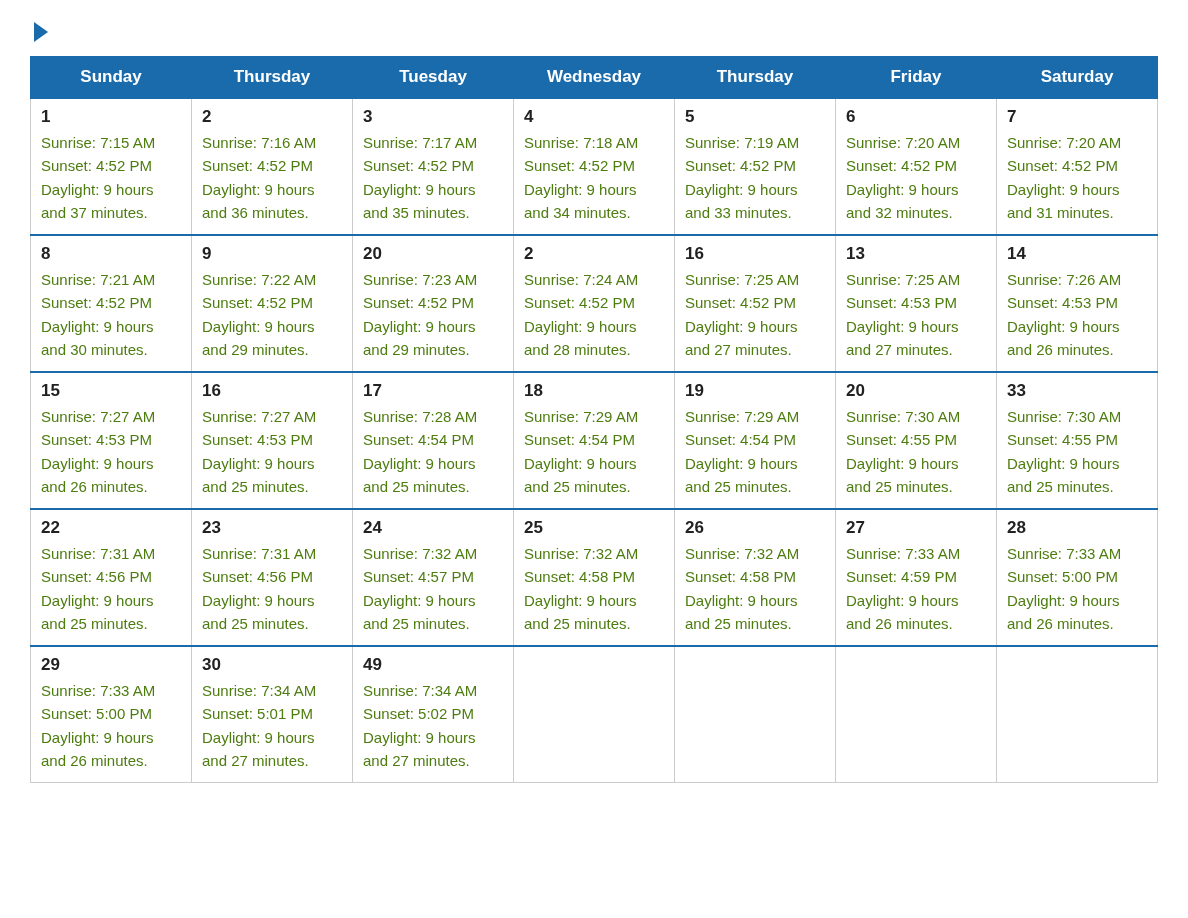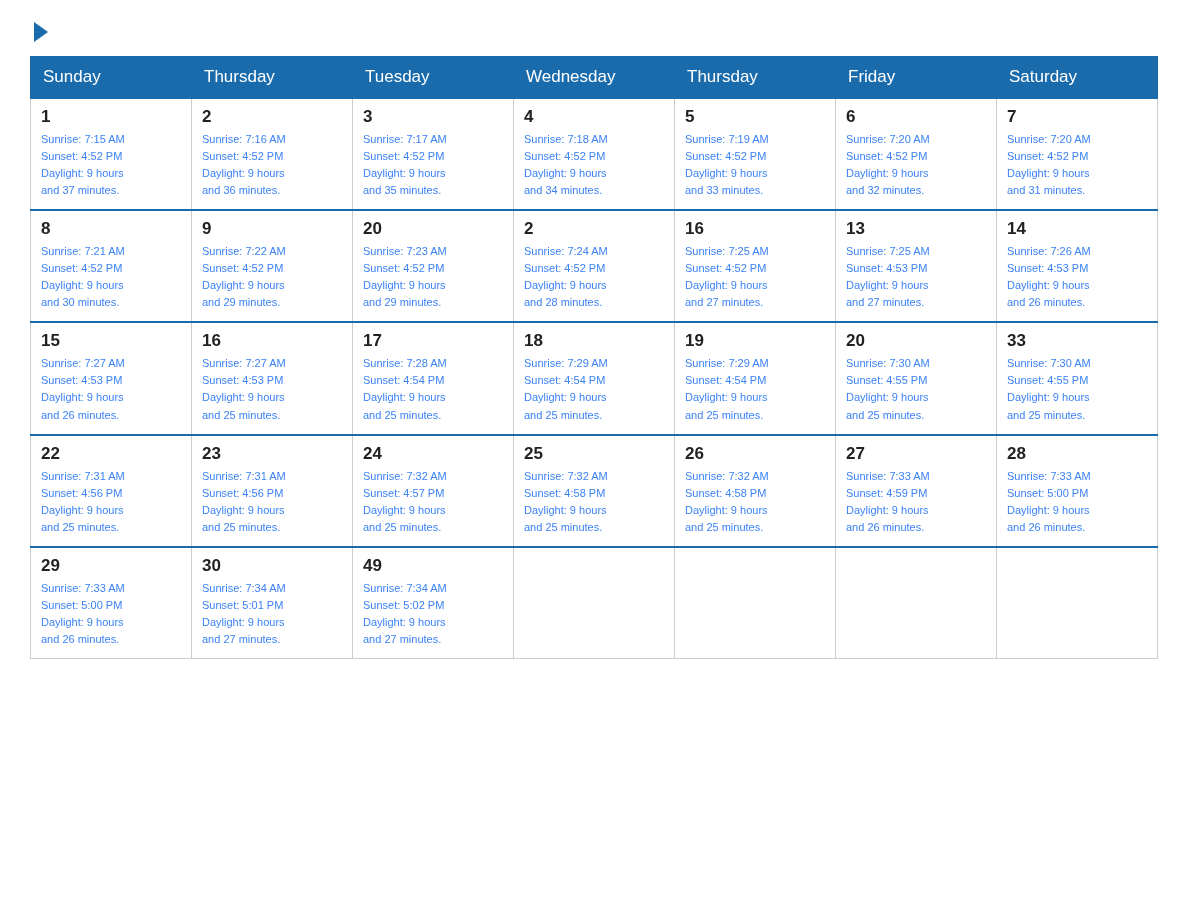--- a/index.html
+++ b/index.html
@@ -64,23 +64,23 @@
     table {
       width: 100%;
       border-collapse: collapse;
     }
     thead tr {
       background-color: #1a6bab;
     }
     thead th {
       color: #fff;
       font-size: 17px;
-      font-weight: 400;
+      font-weight: 700;
       padding: 10px 12px;
-      text-align: left;
+      text-align: center;
       border: 1px solid #1a6bab;
     }
     tbody tr {
       background: #fff;
     }
     tbody tr td {
       vertical-align: top;
       padding: 8px 10px 10px 10px;
       border: 1px solid #ccc;
       border-top: 2px solid #1a6bab;
@@ -89,23 +89,23 @@
       width: calc(100% / 7);
       min-height: 90px;
     }
     .day-number {
       font-size: 17px;
       font-weight: bold;
       margin-bottom: 4px;
       display: block;
     }
     .day-info {
-      font-size: 11px;
+      font-size: 15px;
       line-height: 1.55;
-      color: #3b82f6;
+      color: #4d7c0f;
     }
     td.empty {
       border-top: 2px solid #1a6bab;
     }
   </style>
 </head>
 <body>
 
 <div class="header">
   <div class="logo">

